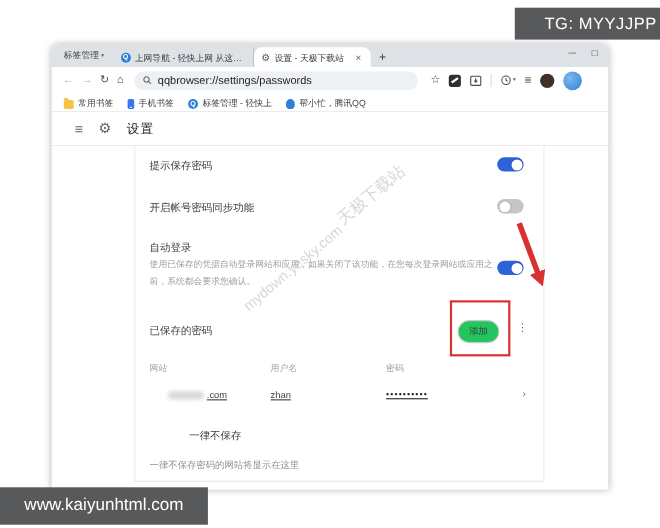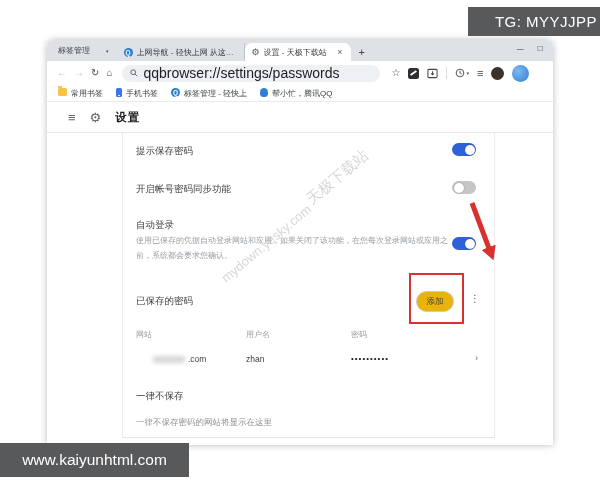--- a/index.html
+++ b/index.html
@@ -12,80 +12,80 @@
   .wm-site { left:0; top:443px; width:189px; height:34px; font-size:15.5px; }
   .wm-diag { position:absolute; color:rgba(175,175,175,.5); transform:rotate(-40deg); z-index:20; pointer-events:none; }
   .wm-diag1 { left:300px; top:168px; font-size:15px; }
   .wm-diag2 { left:210px; top:236px; font-size:13px; }
 
   
   .window { position:absolute; left:47px; top:40px; width:506px; height:405px; background:#fff; border-radius:7px 7px 0 0; box-shadow:0 0 7px rgba(0,0,0,.28); overflow:hidden; z-index:10; }
 
   
   .tabstrip { position:relative; height:21px; background:#dee1e6; border-radius:7px 7px 0 0; display:flex; align-items:flex-end; font-size:8px; color:#3c4043; }
-  .tabmgr { display:flex; align-items:center; gap:16px; padding:0 8px 5px 11px; }
+  .tabmgr { display:flex; align-items:center; gap:2px; padding:0 8px 5px 11px; }
   .tab { display:flex; align-items:center; gap:4px; height:18px; padding:0 7px; white-space:nowrap; }
   .tab-inactive { width:128px; border-right:1px solid #bfc3c9; }
   .tab-active { width:106px; background:#fff; border-radius:7px 7px 0 0; }
   .tab-title { overflow:hidden; text-overflow:ellipsis; white-space:nowrap; flex:1; }
   .tab-close { color:#5f6368; font-size:9px; padding:0 1px; }
   .newtab { font-size:11px; color:#444; padding:0 8px 3px 8px; }
   .favicon-q { width:9px; height:9px; border-radius:50%; background:#2f7fd6; color:#fff; font-size:6.5px; font-weight:bold; display:flex; align-items:center; justify-content:center; flex:none; }
   .favicon-gear { font-size:9px; color:#555; flex:none; line-height:9px; }
   .wincontrols { position:absolute; right:10px; top:3px; display:flex; gap:14px; font-size:8.5px; color:#333; align-items:center; }
 
   
   .toolbar { position:relative; height:24px; background:#fff; display:flex; align-items:center; padding:0 6px 0 10px; gap:7px; }
   .nav-ic { font-size:10px; color:#474747; line-height:1; }
   .nav-dis { color:#b4b7bb; }
   .urlbox { display:flex; align-items:center; gap:5px; background:#eef1f4; border-radius:9px; height:17px; width:258px; padding:0 8px; margin-left:3px; }
-  .urltext { font-size:14px; color:#202124; white-space:nowrap; }
+  .urltext { font-size:10px; color:#202124; white-space:nowrap; }
   .tb-right { display:flex; align-items:center; gap:8px; margin-left:4px; }
   .ic-ext { width:11px; height:11px; background:#2d2f33; border-radius:2.5px; position:relative; }
   .ic-ext::after { content:""; position:absolute; left:2px; top:4.5px; width:7px; height:2px; background:#fff; transform:rotate(-35deg); }
   .vdivider { width:1px; height:12px; background:#dadce0; }
   .hist { display:flex; align-items:center; gap:1px; }
   .caret { font-size:5px; color:#555; }
   .menu-ic { font-size:11px; color:#3c4043; }
   .avatar { width:13px; height:13px; border-radius:50%; background:#3d3128; }
   .qqavatar { width:17px; height:17px; border-radius:50%; background:radial-gradient(circle at 35% 35%, #7db9ef, #2f7fd6); }
 
   
   .bookmarks { height:17px; background:#fff; border-bottom:1px solid #e8eaed; display:flex; align-items:center; gap:13px; padding-left:11px; font-size:8px; color:#3c4043; }
-  .bm { display:flex; align-items:flex-start; gap:4px; white-space:nowrap; }
+  .bm { display:flex; align-items:flex-end; gap:4px; white-space:nowrap; }
   .ic-folder { width:9px; height:8px; background:#f6c344; border-radius:1.5px; position:relative; }
   .ic-folder::before { content:""; position:absolute; top:-1.5px; left:0; width:4px; height:2px; background:#f6c344; border-radius:1px 1px 0 0; }
   .ic-phone { width:6px; height:9px; background:#3b78e7; border-radius:1.5px; position:relative; }
   .ic-phone::after { content:""; position:absolute; bottom:1px; left:2px; width:2px; height:1px; background:#fff; border-radius:1px; }
   .ic-penguin { width:8px; height:9px; background:#2f7fd6; border-radius:50% 50% 42% 42%; }
 
   
   .set-header { height:31px; border-bottom:1px solid #e4e6e8; display:flex; align-items:center; gap:14px; padding-left:21px; background:#fff; }
   .set-burger { font-size:13px; color:#5f6368; }
   .set-gear { font-size:13px; color:#5f6368; }
-  .set-title { font-size:11.5px; color:#202124; font-weight:bold; letter-spacing:1px; }
+  .set-title { font-size:11.5px; color:#202124; font-weight:normal; letter-spacing:1px; }
 
   
   .content { position:relative; height:313px; background:#fff; }
   .card { position:absolute; left:75px; top:0; width:373px; height:305px; border-left:1px solid #ececee; border-right:1px solid #ececee; border-bottom:1px solid #e4e6e8; background:#fff; }
   .row-label { position:absolute; left:13px; font-size:9.5px; color:#3c4043; }
   .sec-title { position:absolute; left:13px; font-size:9.5px; color:#3c4043; }
   .desc { position:absolute; left:13px; width:312px; font-size:8px; line-height:15px; color:#9aa0a6; }
   .toggle { position:absolute; right:18px; width:24px; height:13px; border-radius:7px; }
   .toggle.on { background:#2e62d9; }
   .toggle.off { background:#c6c6c6; }
   .knob { position:absolute; top:1.5px; width:10px; height:10px; border-radius:50%; background:#fff; box-shadow:0 0 1.5px rgba(0,0,0,.35); }
   .on .knob { right:1.5px; } .off .knob { left:1.5px; }
 
-  .add-btn { position:absolute; left:293px; top:158px; width:38px; height:21px; background:#eab308; border:1px solid #c8cacd; border-radius:11px; font-size:8.5px; color:#3c4043; display:flex; align-items:center; justify-content:center; }
+  .add-btn { position:absolute; left:293px; top:158px; width:38px; height:21px; background:#22c55e; border:1px solid #c8cacd; border-radius:11px; font-size:8.5px; color:#3c4043; display:flex; align-items:center; justify-content:center; }
   .red-box { position:absolute; left:286px; top:140px; width:55px; height:51px; border:2px solid #d93030; z-index:5; }
   .dots-menu { position:absolute; left:347px; top:160px; font-size:10px; color:#5f6368; }
 
   .col-hdr { position:absolute; font-size:8px; color:#9aa0a6; }
-  .cell { position:absolute; font-size:8.5px; color:#3c4043; }
+  .cell { position:absolute; font-size:8.5px; color:#3c4043;text-decoration:underline; }
   .blur-smudge { display:inline-block; width:32px; height:7px; background:#d6d6d6; filter:blur(2px); border-radius:2px; vertical-align:middle; margin-right:3px; }
   .pw { letter-spacing:1px; font-size:8px; color:#202124; }
   .chev { position:absolute; font-size:9px; color:#5f6368; }
   .hint { position:absolute; left:13px; font-size:8.5px; color:#8d9196; }
 
   .red-arrow { position:absolute; left:340px; top:66px; z-index:6; }
 </style>
 </head>
 <body>
 
@@ -201,21 +201,21 @@
 
       <span class="col-hdr" style="left:13px; top:196px;">网站</span>
       <span class="col-hdr" style="left:123px; top:196px;">用户名</span>
       <span class="col-hdr" style="left:228px; top:196px;">密码</span>
 
       <span class="cell" style="left:30px; top:221px;"><span class="blur-smudge"></span><span>.com</span></span>
       <span class="cell" style="left:123px; top:221px;">zhan</span>
       <span class="cell pw" style="left:228px; top:221px;">••••••••••</span>
       <span class="chev" style="left:352px; top:220px;">›</span>
 
-      <span class="sec-title" style="top:257px;">一律不保存</span>
+      <span class="sec-title" style="top:257px;margin-left:36px;">一律不保存</span>
       <span class="hint" style="top:284px;">一律不保存密码的网站将显示在这里</span>
 
       <svg class="red-arrow" width="50" height="78" viewBox="0 0 50 78">
         <defs>
           <marker id="ah" markerWidth="15" markerHeight="15" refX="4" refY="7.5" orient="auto" markerUnits="userSpaceOnUse">
             <path d="M0,0 L14,7.5 L0,15 z" fill="#d93030"></path>
           </marker>
         </defs>
         <line x1="9" y1="4" x2="27" y2="52" stroke="#d93030" stroke-width="5" marker-end="url(#ah)"></line>
       </svg>

